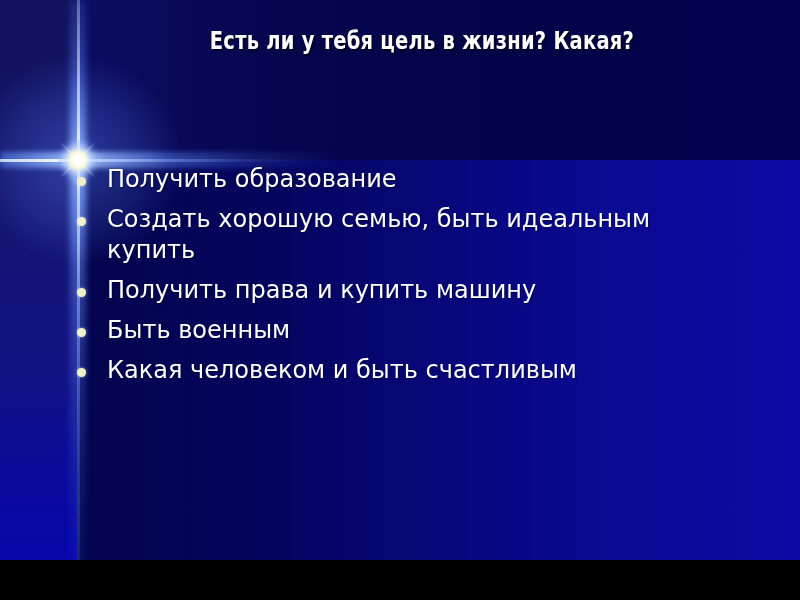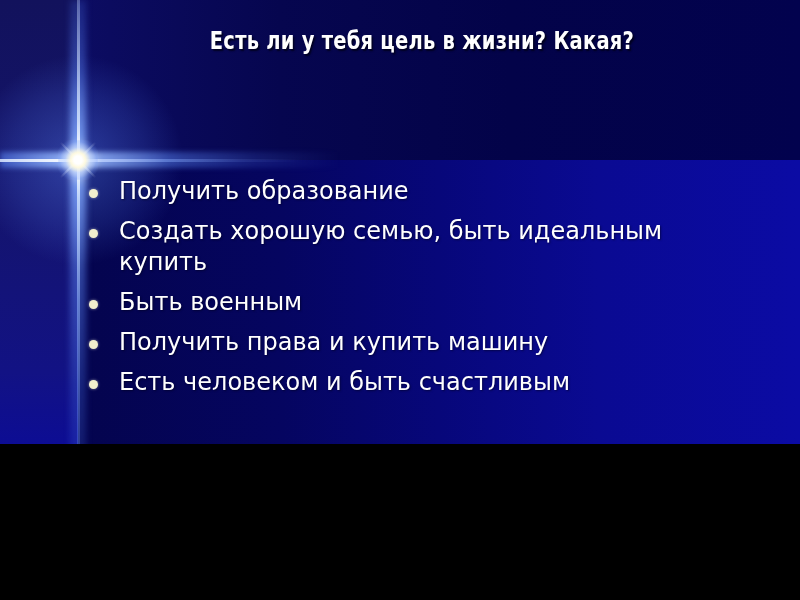--- a/index.html
+++ b/index.html
@@ -4,21 +4,21 @@
 <style>
   html, body {
     margin: 0; padding: 0;
     width: 800px; height: 600px;
     overflow: hidden;
     background: #000;
     font-family: "DejaVu Sans", sans-serif;
   }
   .slide {
     position: relative;
-    width: 800px; height: 444px;
+    width: 800px; height: 560px;
     overflow: hidden;
     background: #a21caf;
   }
   
   .zone-title {
     position: absolute; left: 78px; top: 0; width: 722px; height: 160px;
     background: linear-gradient(90deg, #0c0c62 0%, #06064f 28%, #030349 60%, #02024e 100%);
   }
   .zone-content {
     position: absolute; left: 78px; top: 160px; width: 722px; height: 440px;
@@ -92,21 +92,21 @@
     font-size: 25px; font-weight: bold; line-height: 28px;
     color: #ffffff;
     letter-spacing: 0.3px;
     text-shadow: 2px 2px 2px rgba(0,0,20,0.80);
     transform: scaleX(0.78);
     transform-origin: 50% 50%;
     white-space: nowrap;
   }
   .bullets {
     position: absolute; left: 0; top: 160px; width: 700px;
-    margin: 0; padding: 16px;
+    margin: 0; padding: 4px;
     list-style: none;
   }
   .bullets li {
     display: flex;
     margin: 0 0 9px 0;
     font-size: 24px; line-height: 31px;
     color: #ffffff;
   }
   .dot {
     flex: 0 0 9px;
@@ -146,25 +146,25 @@
       <span class="dot"></span>
       <span class="item-text">Получить образование</span>
     </li>
     <li>
       <span class="dot"></span>
       <span class="item-text">Создать хорошую семью, быть идеальным
 купить</span>
     </li>
     <li>
       <span class="dot"></span>
+      <span class="item-text">Получить права и купить машину</span>
+    </li>
+    <li>
+      <span class="dot"></span>
       <span class="item-text">Быть военным</span>
     </li>
     <li>
       <span class="dot"></span>
-      <span class="item-text">Получить права и купить машину</span>
-    </li>
-    <li>
-      <span class="dot"></span>
-      <span class="item-text">Есть человеком и быть счастливым</span>
+      <span class="item-text">Какая человеком и быть счастливым</span>
     </li>
   </ul>
 
 </div>
 
 </body></html>

